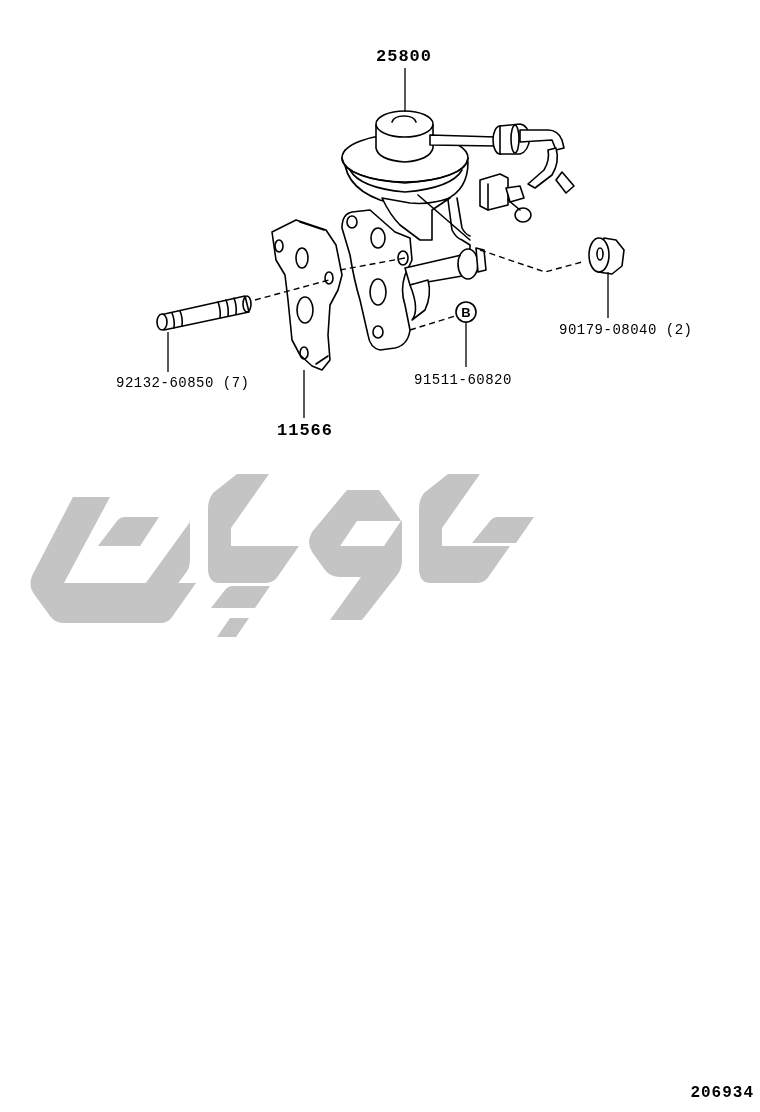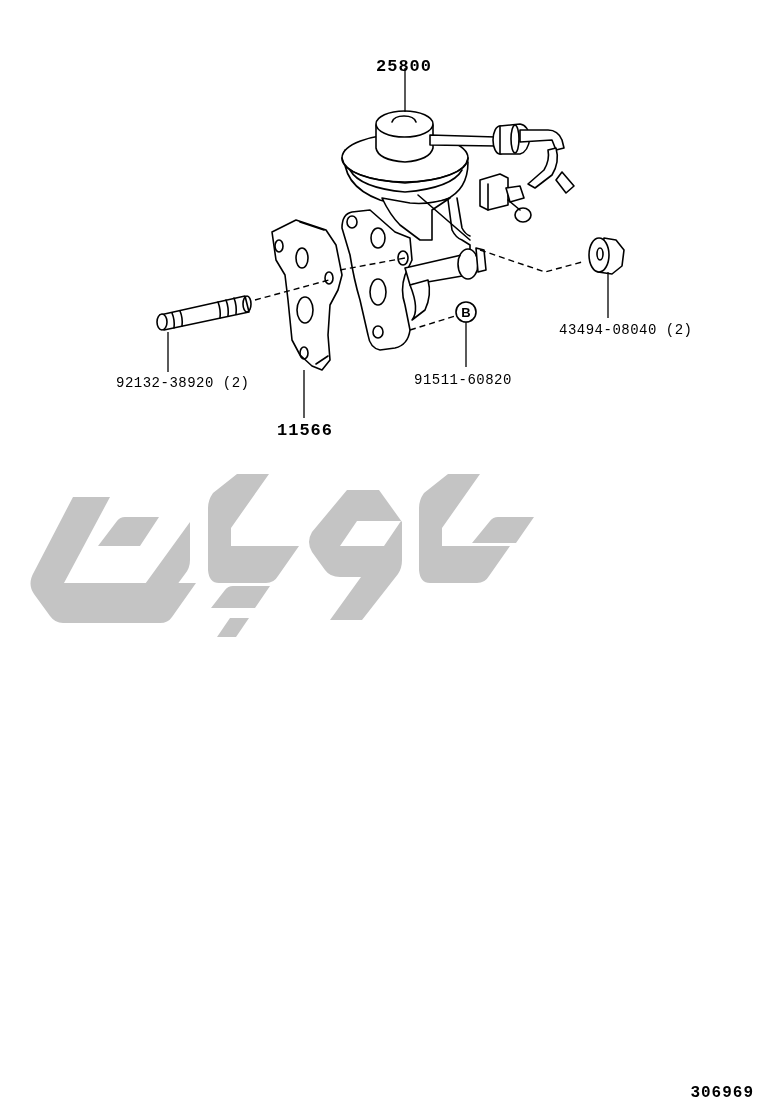--- a/index.html
+++ b/index.html
@@ -123,19 +123,19 @@
 
   <g>
     <path class="lead" d="M405,68 L405,112"></path>
     <path class="lead" d="M168,332 L168,372"></path>
     <path class="lead" d="M304,370 L304,418"></path>
     <path class="lead" d="M466,322 L466,367"></path>
     <path class="lead" d="M608,272 L608,318"></path>
   </g>
 </svg>
 
-<div class="part-label big" style="left:376px; top:57px;">25800</div>
+<div class="part-label big" style="left:376px; top:47px;">25800</div>
 <div class="part-label big" style="left:277px; top:421px;">11566</div>
-<div class="part-label" style="left:116px; top:375px;">92132-38920 (2)</div>
+<div class="part-label" style="left:116px; top:375px;">92132-60850 (7)</div>
 <div class="part-label" style="left:414px; top:372px;text-align:right;">91511-60820</div>
-<div class="part-label" style="left:559px; top:322px;">43494-08040 (2)</div>
+<div class="part-label" style="left:559px; top:322px;">90179-08040 (2)</div>
 
-<div class="ref-id">306969</div>
+<div class="ref-id">206934</div>
 
 </body></html>

